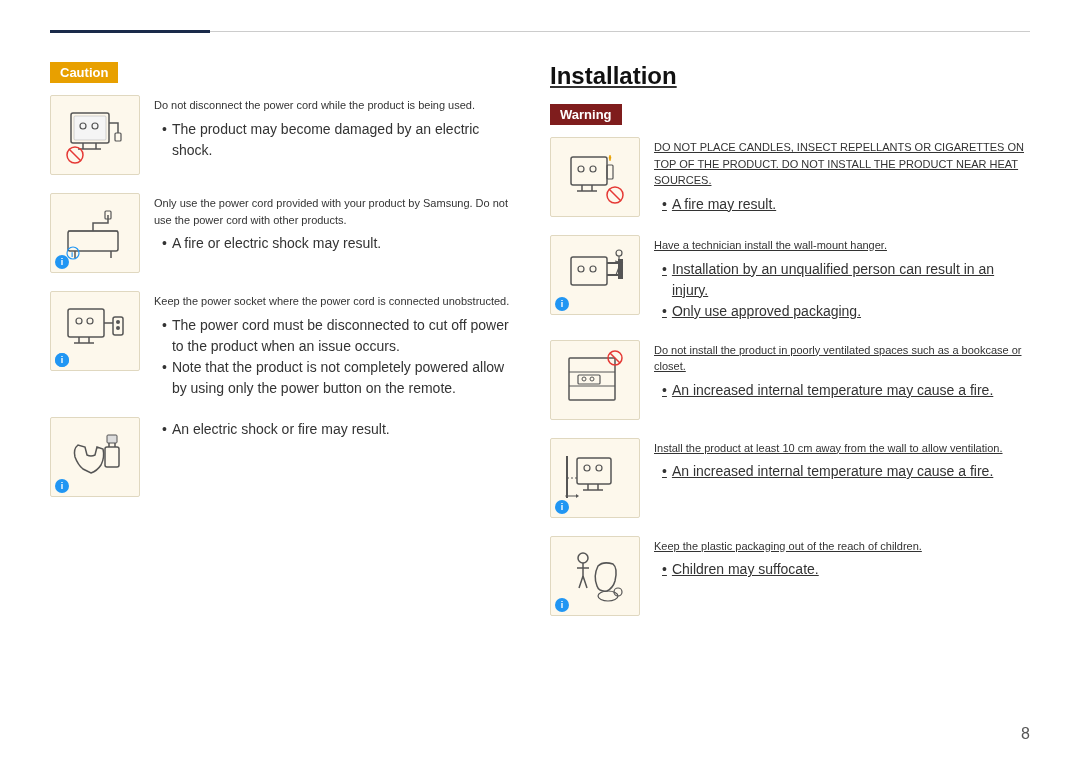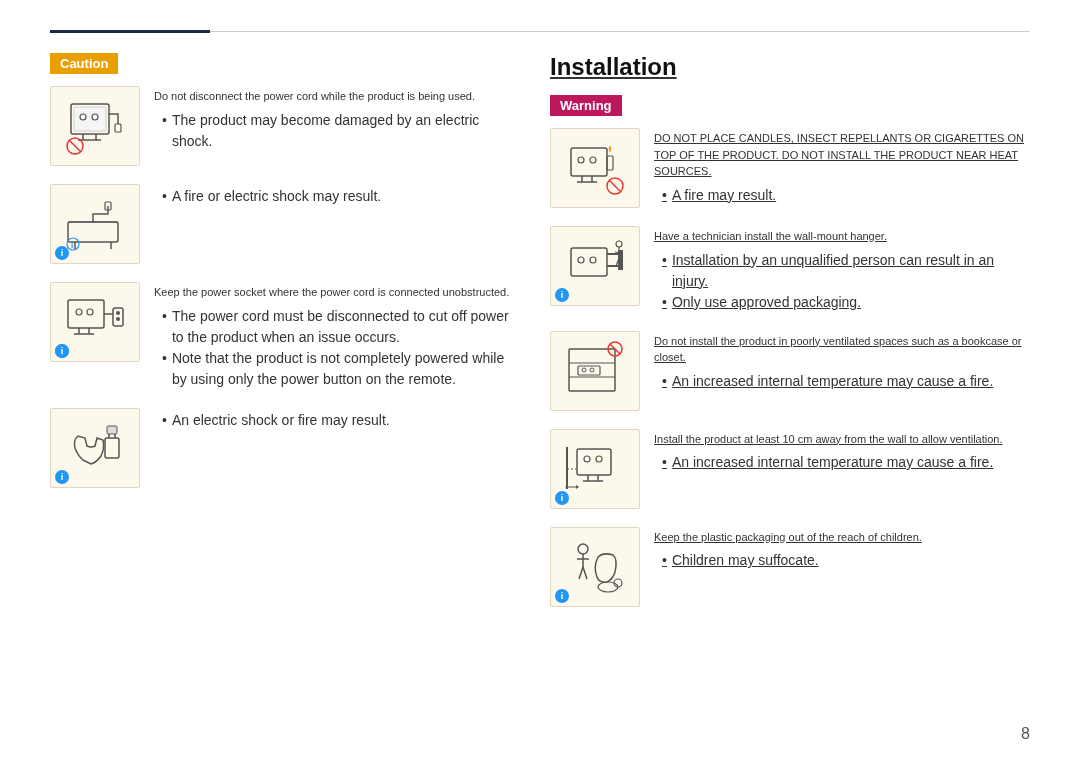--- a/index.html
+++ b/index.html
@@ -38,20 +38,21 @@
       flex: 1;
       height: 1px;
       background: #ccc;
     }
 
     
     .columns {
       display: flex;
       gap: 40px;
       flex: 1;
+      margin-top: 9px;
     }
 
     .left-col {
       width: 460px;
       flex-shrink: 0;
     }
 
     .right-col {
       flex: 1;
       text-decoration: underline;
@@ -64,21 +65,21 @@
       font-size: 13px;
       font-weight: bold;
       margin-bottom: 12px;
       color: #fff;
     }
     .caution-header {
       background: #e8a000;
       color: #fff;
     }
     .warning-header {
-      background: #be185d;
+      background: #7f1d1d;
       color: #fff;
     }
 
     .installation-title {
       font-size: 24px;
       font-weight: bold;
       color: #111;
       margin-bottom: 14px;
     }
 
@@ -215,20 +216,21 @@
             <rect x="42" y="8" width="6" height="8" rx="1" fill="none" stroke="#555" stroke-width="1.2"></rect>
 
             <line x1="12" y1="48" x2="12" y2="55" stroke="#555" stroke-width="1.5"></line>
             <line x1="48" y1="48" x2="48" y2="55" stroke="#555" stroke-width="1.5"></line>
             <circle cx="10" cy="50" r="6" fill="none" stroke="#2196F3" stroke-width="1.2"></circle>
             <text x="8" y="54" fill="#2196F3" font-size="8" font-weight="bold">i</text>
           </svg>
           <div class="icon-badge badge-blue">i</div>
         </div>
         <div class="text-content">
+          <p class="main-text">Only use the power cord provided with your product by Samsung. Do not use the power cord with other products.</p>
           <div class="bullet-item">A fire or electric shock may result.</div>
         </div>
       </div>
 
       
       <div class="safety-item">
         <div class="icon-box">
           <svg viewBox="0 0 65 60">
 
             <rect x="5" y="8" width="36" height="28" rx="2" fill="none" stroke="#555" stroke-width="1.5"></rect>
@@ -244,21 +246,21 @@
             <circle cx="55" cy="21" r="2" fill="#555"></circle>
             <circle cx="55" cy="27" r="2" fill="#555"></circle>
             </svg>
             <div class="icon-badge badge-blue">i</div>
 
           <div class="icon-badge badge-blue">i</div>
         </div>
         <div class="text-content">
           <p class="main-text">Keep the power socket where the power cord is connected unobstructed.</p>
           <div class="bullet-item">The power cord must be disconnected to cut off power to the product when an issue occurs.</div>
-          <div class="bullet-item">Note that the product is not completely powered while by using only the power button on the remote.</div>
+          <div class="bullet-item">Note that the product is not completely powered allow by using only the power button on the remote.</div>
         </div>
       </div>
 
       
       <div class="safety-item">
         <div class="icon-box">
           <svg viewBox="0 0 65 60">
 
             <path d="M20 42 Q15 38 12 30 Q10 22 15 18 L22 20 L24 28 Q28 30 32 28 L34 20 L40 22 Q42 30 38 38 Q34 44 28 46 Z" fill="none" stroke="#555" stroke-width="1.5"></path>
 

